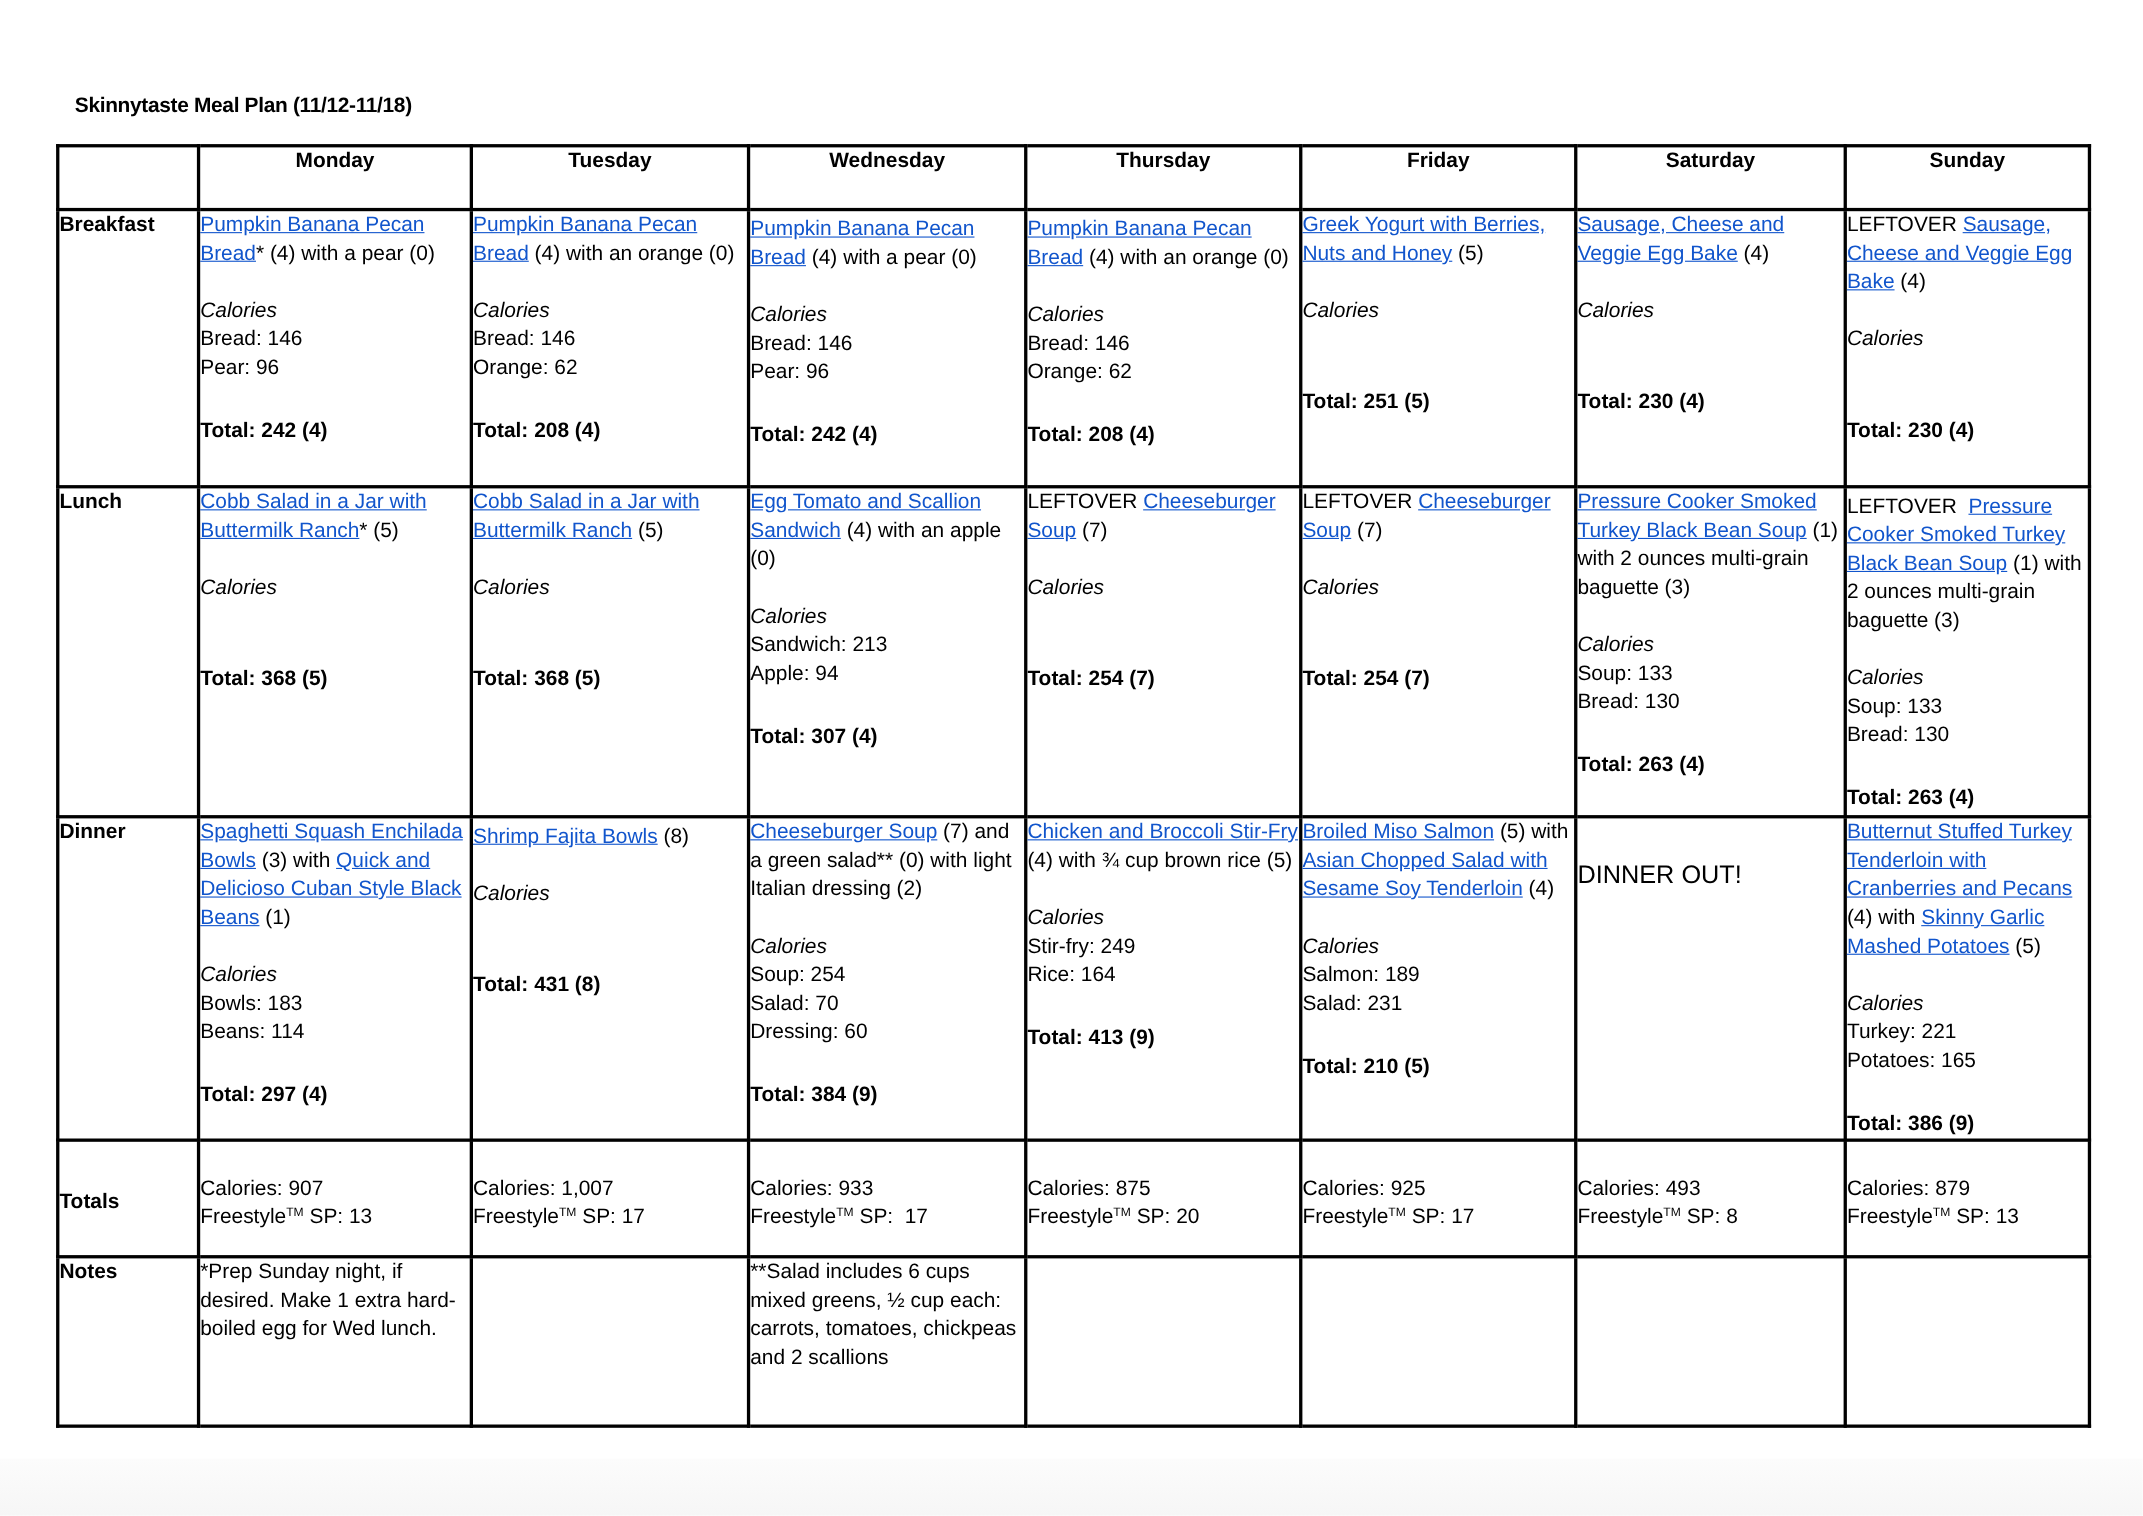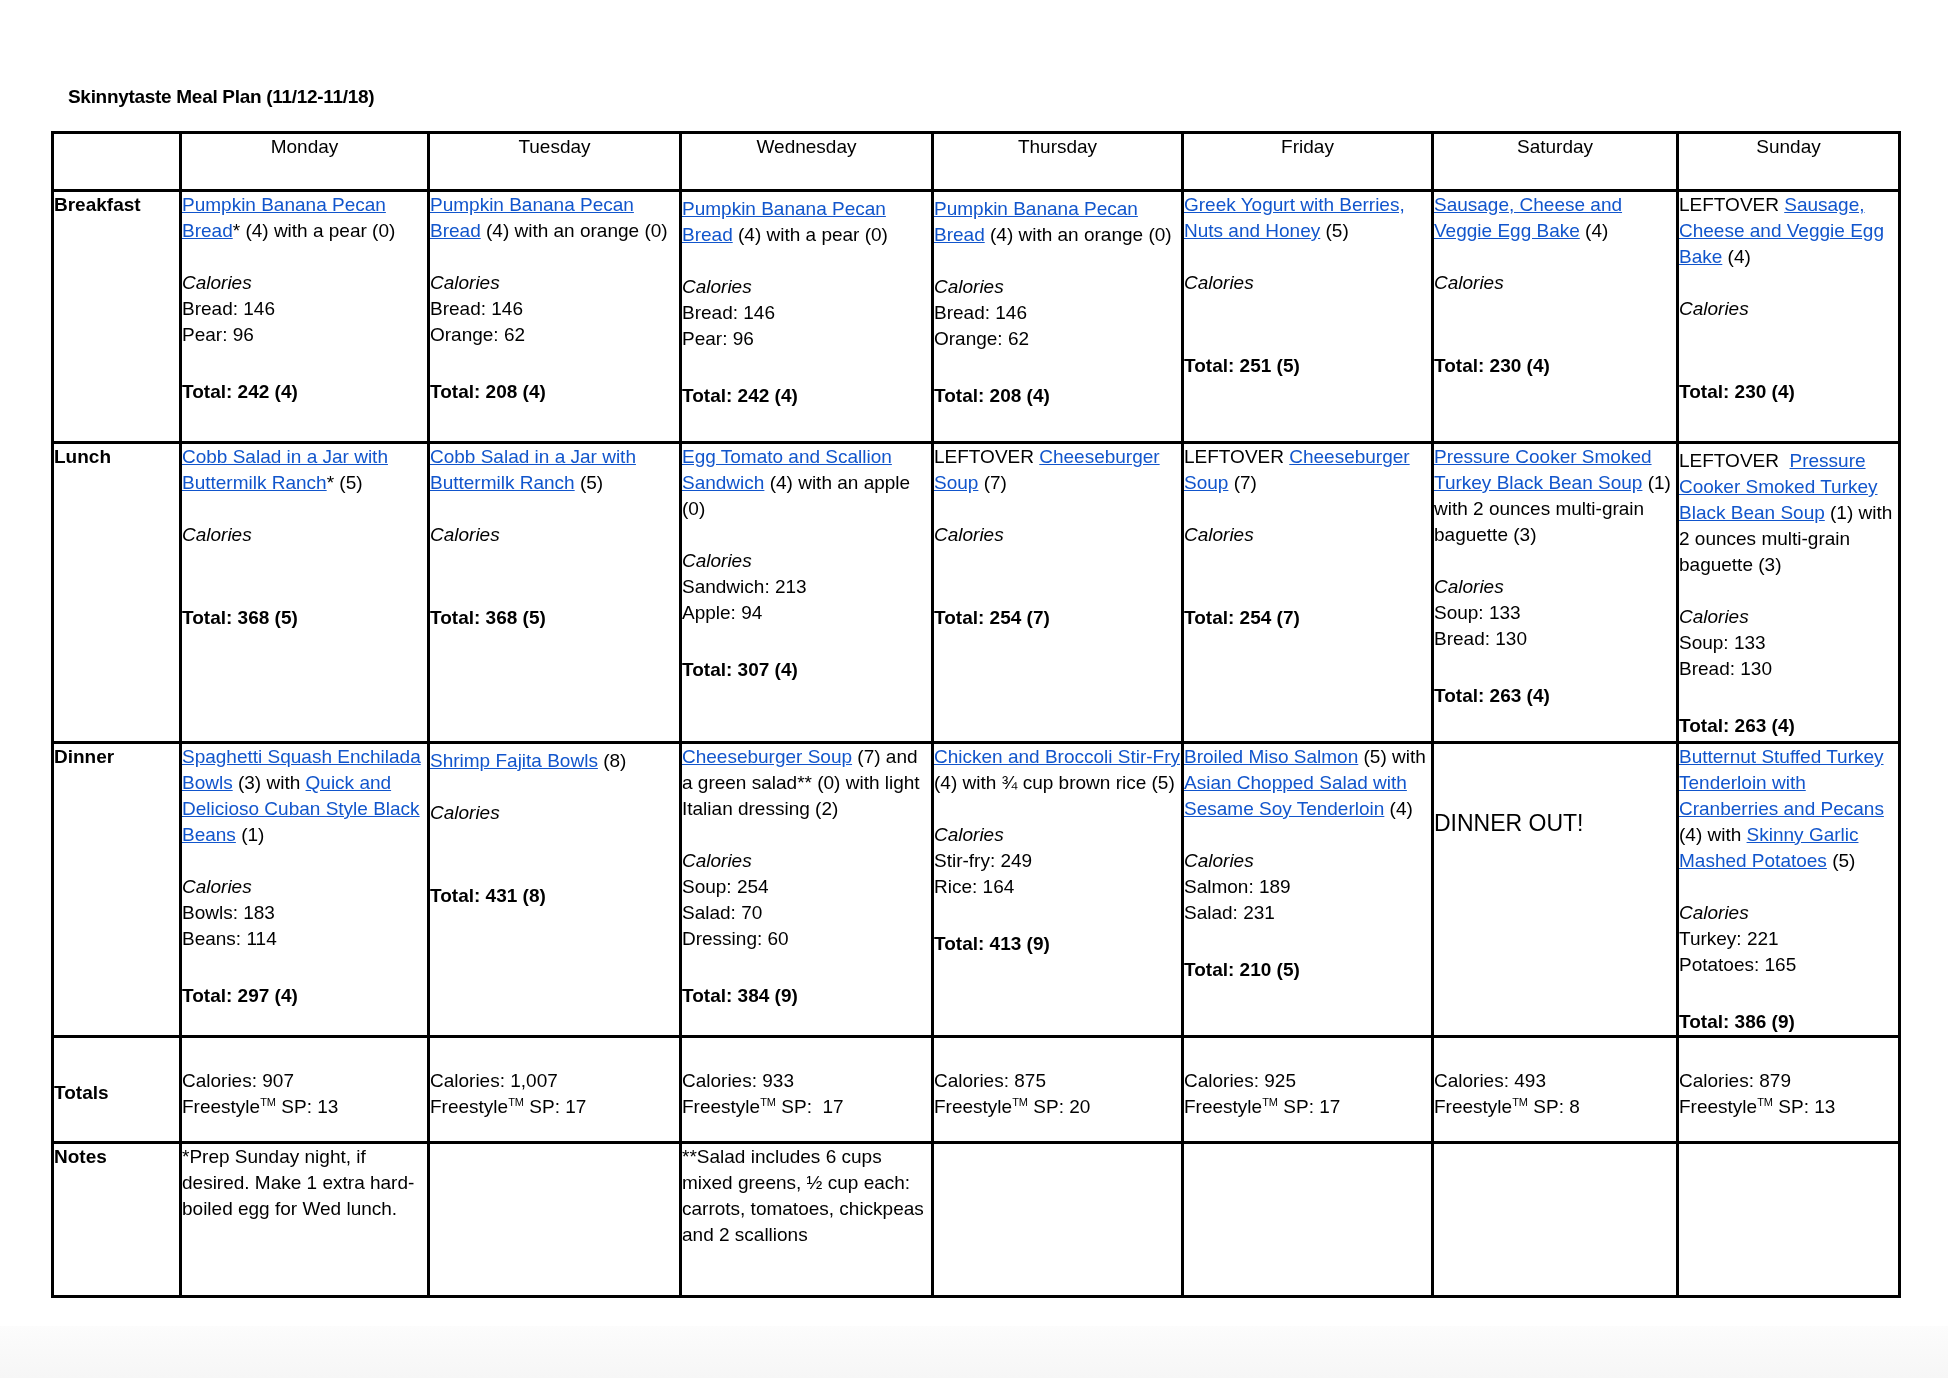--- a/index.html
+++ b/index.html
@@ -26,34 +26,34 @@
     width: 1848px;
   }
   table.plan td, table.plan th {
     border: 3px solid #000;
     vertical-align: top;
     padding: 0;
     font-size: 19px;
     line-height: 26px;
   }
   th.day-head {
-    font-weight: normal; text-align: center;
+    font-weight: bold; text-align: center;
     padding-top: 2px; font-size: 20px;
   }
   td.row-label {
     font-weight: bold; padding: 2px 0 0 12px; font-size: 20px;
   }
   td.cell { padding: 2px 8px 0 12px; }
   td.cell.vcenter-top { padding-top: 4px; }
   .line { display: block; min-height: 26px; }
   .gap { display: block; height: 26px; }
   a.recipe { color: #1155cc; text-decoration: underline; }
   .ital { font-style: italic; }
   .bold { font-weight: bold; margin-top: 31px; }
-  .dinner-out { font-size: 23px; display: block; padding-top: 66px; }
+  .dinner-out { font-size: 23px; display: block; padding-top: 38px; }
   .totals-cell { padding-top: 30px !important; font-weight: normal; }
   .totals-label { padding-top: 42px !important; }
   sup.tm { font-size: 11px; vertical-align: 7px; line-height: 0; }
 </style>
 </head>
 <body>
 
 <div class="page">
   <div class="doc-title">Skinnytaste Meal Plan (11/12-11/18)</div>
 

